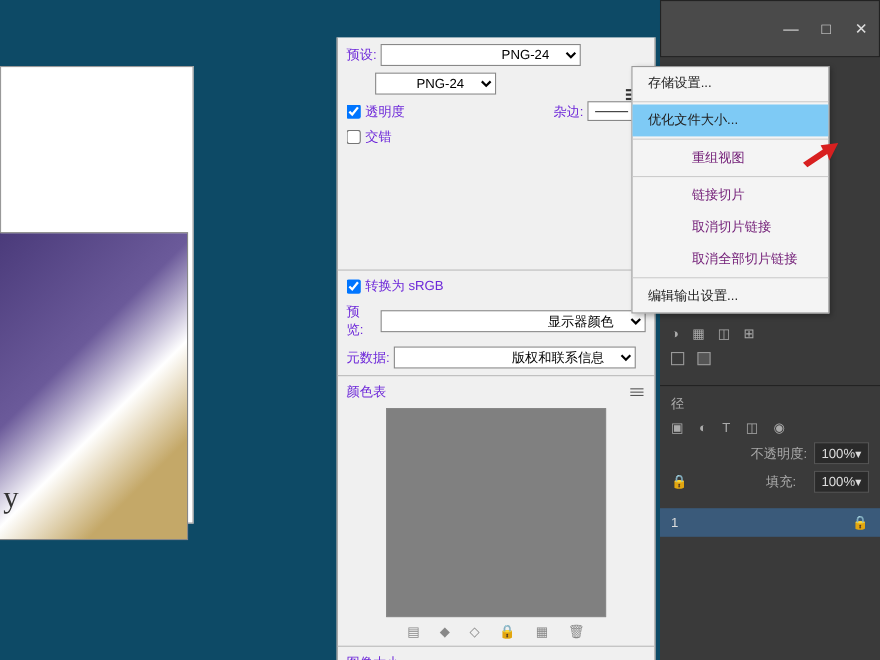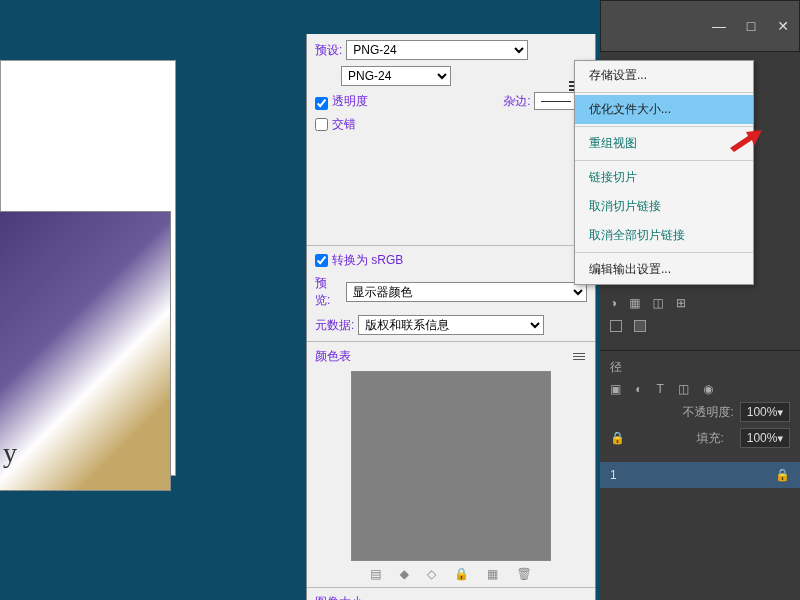--- a/index.html
+++ b/index.html
@@ -6,21 +6,21 @@
   body { background: #0d4a66; width: 800px; height: 600px; overflow: hidden; position: relative; }
   
   .canvas-area { position: absolute; left: 0; top: 60px; width: 176px; height: 416px; background: #ffffff; border: 1px solid #999; }
   .canvas-area::after { content: ""; position: absolute; left: -180px; top: -60px; width: 356px; height: 476px; }
   .preview-img { position: absolute; left: -5px; top: 150px; width: 175px; height: 280px; background: linear-gradient(135deg, #4a3a7a 0%, #6b5a9a 40%, #ffffff 60%, #c4a868 80%); border: 1px solid #888; }
   
   .options-panel { position: absolute; left: 306px; top: 34px; width: 290px; height: 566px; background: #f0f0f0; border-left: 1px solid #888; border-right: 1px solid #888; padding: 6px 8px; }
   
   .row { display: flex; align-items: center; margin-bottom: 6px; gap: 4px; }
   label { color: #6d28d9; }
-  select { border: 1px solid #888; background: #fff; height: 20px; font-size: 12px; padding: 0 2px; }
+  select { border: 1px solid #888; background: #fff; height: 20px; font-size: 12px; padding: 0 12px; text-align: right; }
   input[type=checkbox] { width: 13px; height: 13px; }
   
   .section-divider { border-top: 1px solid #bbb; margin: 6px -8px; }
   
   .menu-btn { position: absolute; right: 10px; top: 46px; width: 16px; height: 12px; }
   .menu-btn::before { content: ""; display: block; width: 14px; height: 2px; background: #333; box-shadow: 0 4px 0 #333, 0 -4px 0 #333; margin-top: 5px; }
   
   .color-table { width: 200px; height: 190px; background: #808080; border: 1px solid #888; margin: 4px auto 6px; }
   .ct-icons { display: flex; justify-content: center; gap: 18px; color: #888; font-size: 11px; }
   
@@ -34,21 +34,21 @@
   
   .panel-sec { border-top: 1px solid #222; padding: 8px 10px; color: #aaa; }
   .panel-row { display: flex; align-items: center; gap: 6px; margin-bottom: 6px; }
   .spin { background: #2a2a2a; border: 1px solid #555; color: #ddd; padding: 2px 6px; font-size: 11px; display: inline-flex; align-items: flex-end; }
   .lock-icon { color: #999; }
   .layer-item { background: #3a5a7a; padding: 6px 10px; color: #ddd; font-size: 11px; }
   
   .context-menu { position: absolute; left: 574px; top: 60px; width: 180px; background: #f4f4f4; border: 1px solid #999; box-shadow: 2px 2px 5px rgba(0,0,0,0.3); z-index: 100; }
   .cm-item { padding: 6px 14px; color: #222; cursor: default; }
   .cm-item.sel { background: #7ecaf5; }
-  .cm-item.dis { color: #0f766e; }
+  .cm-item.dis { color: #701a75; margin-left: 40px; }
   .cm-sep { border-top: 1px solid #ccc; margin: 2px 0; }
   
   .red-arrow { position: absolute; left: 728px; top: 126px; z-index: 101; }
   .red-arrow svg { width: 34px; height: 30px; }
   
   .line-swatch { width: 44px; height: 18px; border: 1px solid #888; background: #fff; display: flex; align-items: center; justify-content: center; }
   .line-swatch::after { content: ""; display: block; width: 30px; height: 1px; background: #333; }
 </style>
 </head>
 <body>
@@ -66,21 +66,21 @@
     <select style="width:182px">
       <option>PNG-24</option>
     </select>
   </div>
   <div class="row">
     <select style="width:110px;margin-left:26px">
       <option>PNG-24</option>
     </select>
   </div>
   <div class="row" style="justify-content:space-between">
-    <span style="display:flex;align-items:flex-end;gap:4px">
+    <span style="display:flex;align-items:center;gap:4px">
       <input type="checkbox" checked="" style="">
       <label>透明度</label>
     </span>
     <span style="display:flex;align-items:center;gap:4px">
       <label>杂边:</label>
       <span class="line-swatch"></span>
       <span style="color:#666;font-size:9px">▾</span>
     </span>
   </div>
   <div class="row">
@@ -96,21 +96,21 @@
     <label>转换为 sRGB</label>
   </div>
   <div class="row">
     <label>预览:</label>
     <select style="width:248px">
       <option>显示器颜色</option>
     </select>
   </div>
   <div class="row">
     <label>元数据:</label>
-    <select style="width:186px">
+    <select style="width:220px">
       <option>版权和联系信息</option>
     </select>
   </div>
   
   <div class="section-divider"></div>
   <div class="row" style="justify-content:space-between">
     <label>颜色表</label>
     <span style="width:14px;height:10px;">
       <span style="display:block;width:12px;height:1px;background:#555;box-shadow:0 3px 0 #555,0 -3px 0 #555;margin-top:4px"></span>
     </span>

